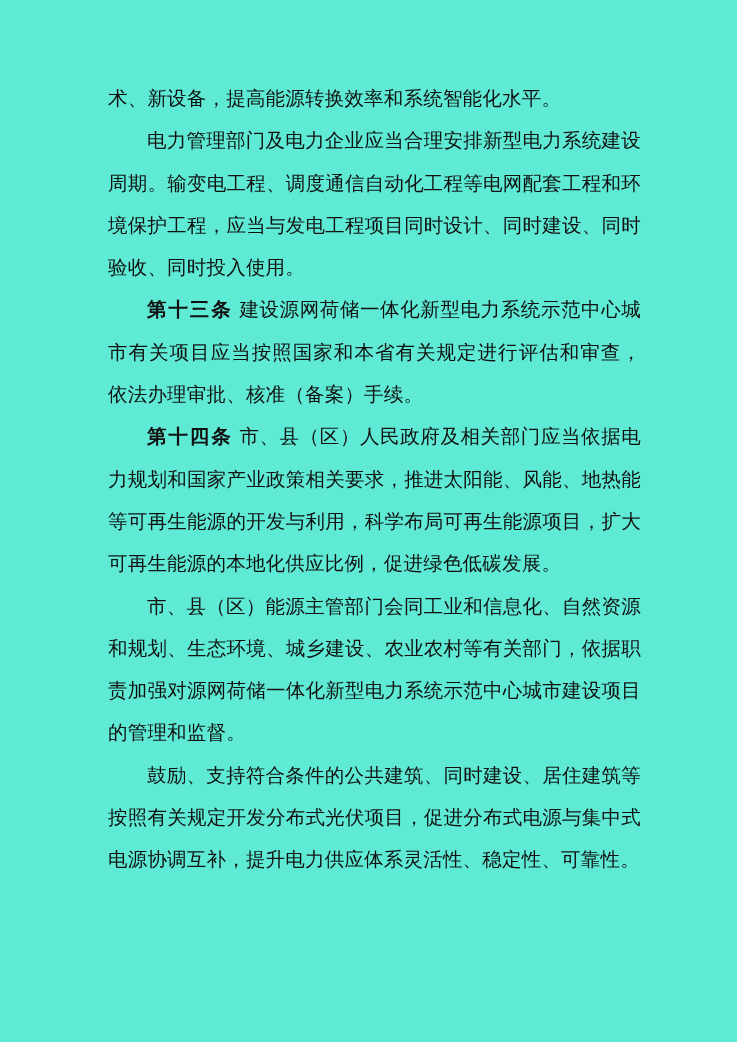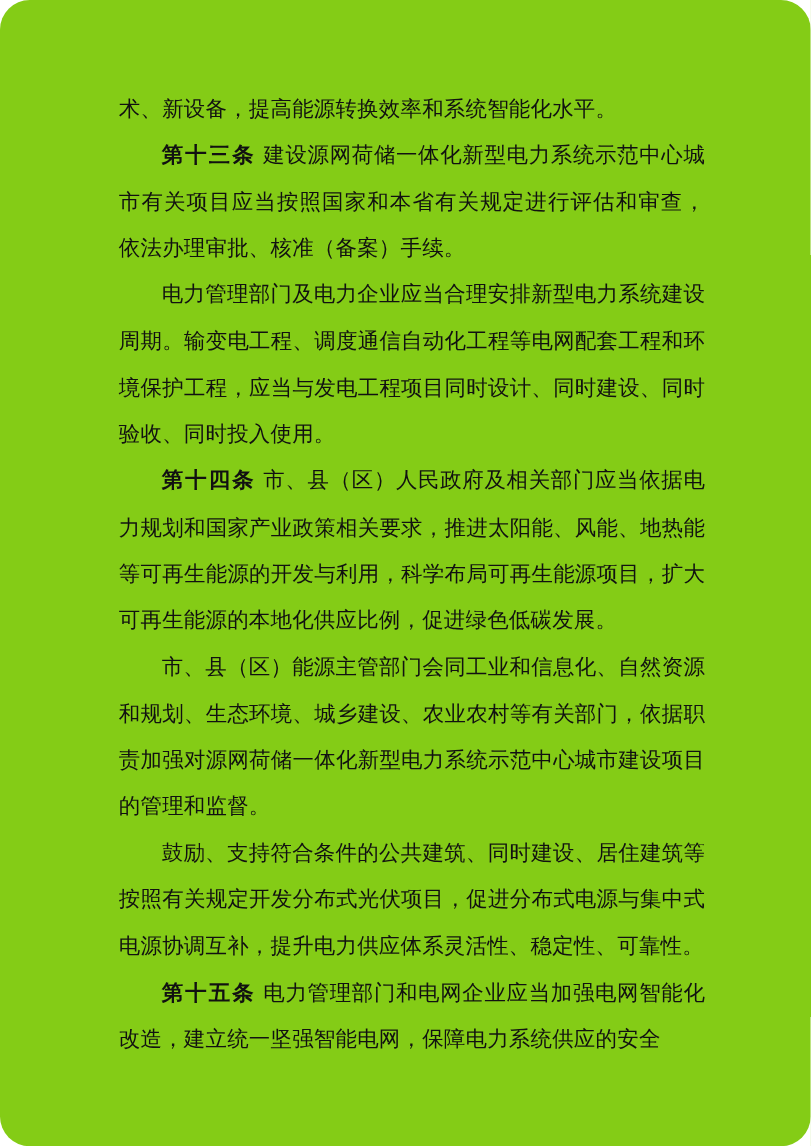--- a/index.html
+++ b/index.html
@@ -11,25 +11,24 @@
     width: 737px;
     height: 1042px;
     font-family: "DejaVu Sans", "Liberation Sans", sans-serif;
     color: #111111;
     -webkit-font-smoothing: antialiased;
   }
   .page {
     position: relative;
     width: 737px;
     height: 1042px;
-    background: #84cc16;
+    background: #5eead4;
     box-sizing: border-box;
     padding: 78px 96px 40px 108px;
     overflow: hidden;
-    border-radius: 27px;
   }
   .body-text {
     font-size: 19.5px;
     line-height: 42.3px;
     text-align: justify;
     text-justify: inter-ideograph;
     letter-spacing: 0.2px;
   }
   .para {
     margin: 0;
@@ -44,26 +43,25 @@
   }
 </style>
 </head>
 <body>
 
 <div class="page">
   <div class="body-text">
 
     <p class="para"><span>术、新设备，提高能源转换效率和系统智能化水平。</span></p>
 
+    <p class="para indent"><span>电力管理部门及电力企业应当合理安排新型电力系统建设周期。输变电工程、调度通信自动化工程等电网配套工程和环境保护工程，应当与发电工程项目同时设计、同时建设、同时验收、同时投入使用。</span></p>
+
     <p class="para indent"><span class="heading-run">第十三条</span><span>  建设源网荷储一体化新型电力系统示范中心城市有关项目应当按照国家和本省有关规定进行评估和审查， 依法办理审批、核准（备案）手续。</span></p>
-
-    <p class="para indent"><span>电力管理部门及电力企业应当合理安排新型电力系统建设周期。输变电工程、调度通信自动化工程等电网配套工程和环境保护工程，应当与发电工程项目同时设计、同时建设、同时验收、同时投入使用。</span></p>
 
     <p class="para indent"><span class="heading-run">第十四条</span><span>  市、县（区）人民政府及相关部门应当依据电力规划和国家产业政策相关要求，推进太阳能、风能、地热能等可再生能源的开发与利用，科学布局可再生能源项目，扩大可再生能源的本地化供应比例，促进绿色低碳发展。</span></p>
 
     <p class="para indent"><span>市、县（区）能源主管部门会同工业和信息化、自然资源和规划、生态环境、城乡建设、农业农村等有关部门，依据职责加强对源网荷储一体化新型电力系统示范中心城市建设项目的管理和监督。</span></p>
 
     <p class="para indent"><span>鼓励、支持符合条件的公共建筑、同时建设、居住建筑等按照有关规定开发分布式光伏项目，促进分布式电源与集中式电源协调互补，提升电力供应体系灵活性、稳定性、可靠性。</span></p>
 
-    <p class="para indent"><span class="heading-run">第十五条</span><span>  电力管理部门和电网企业应当加强电网智能化改造，建立统一坚强智能电网，保障电力系统供应的安全</span></p>
 
   </div>
 </div>
 
 </body></html>

